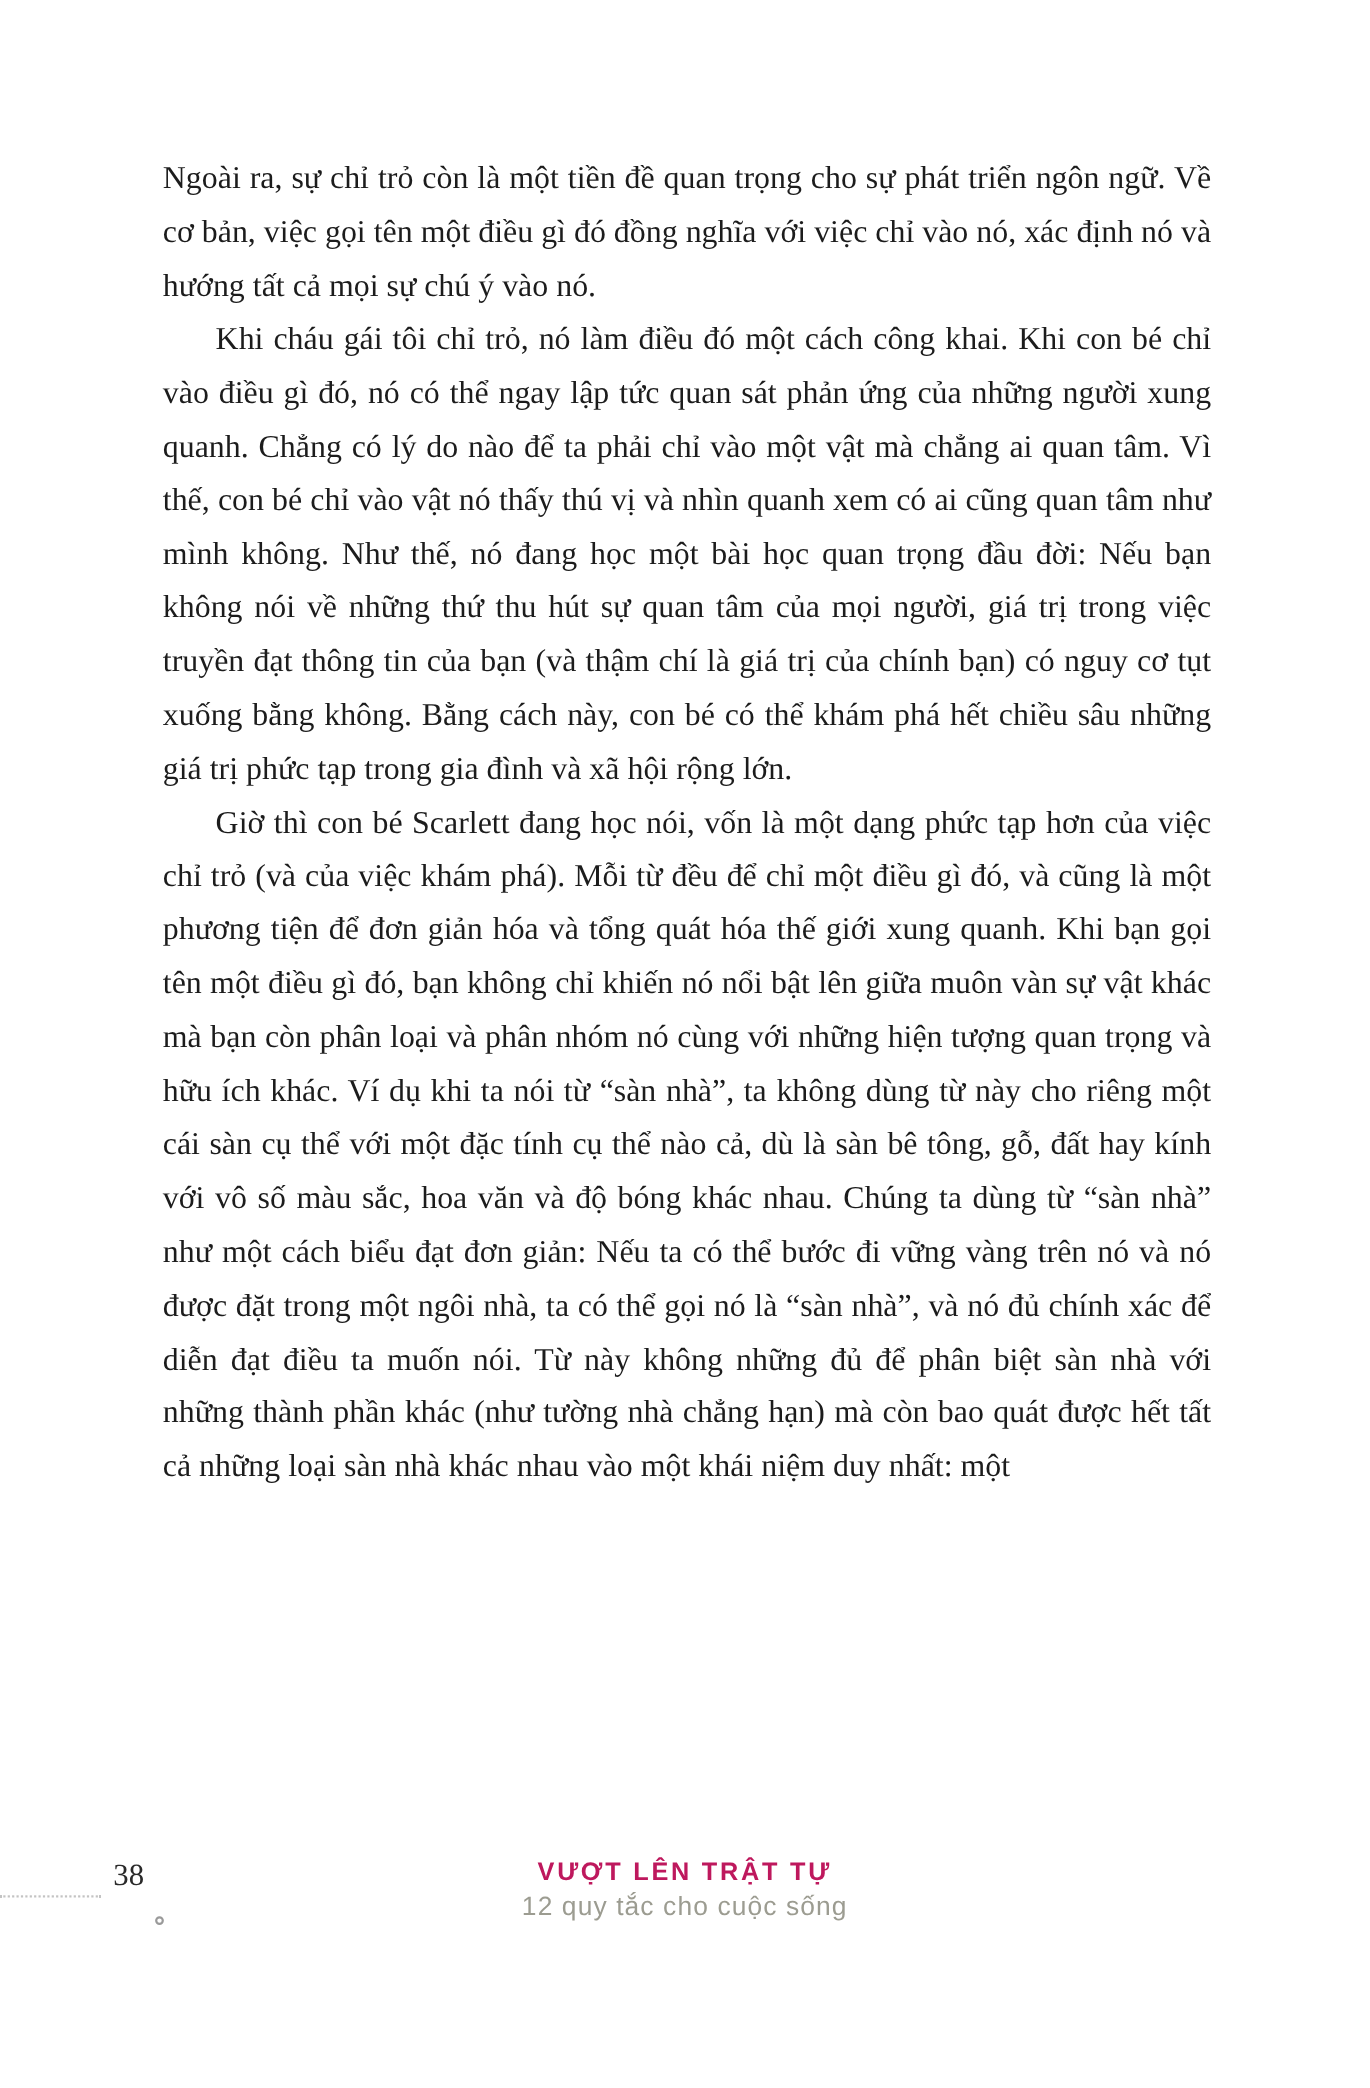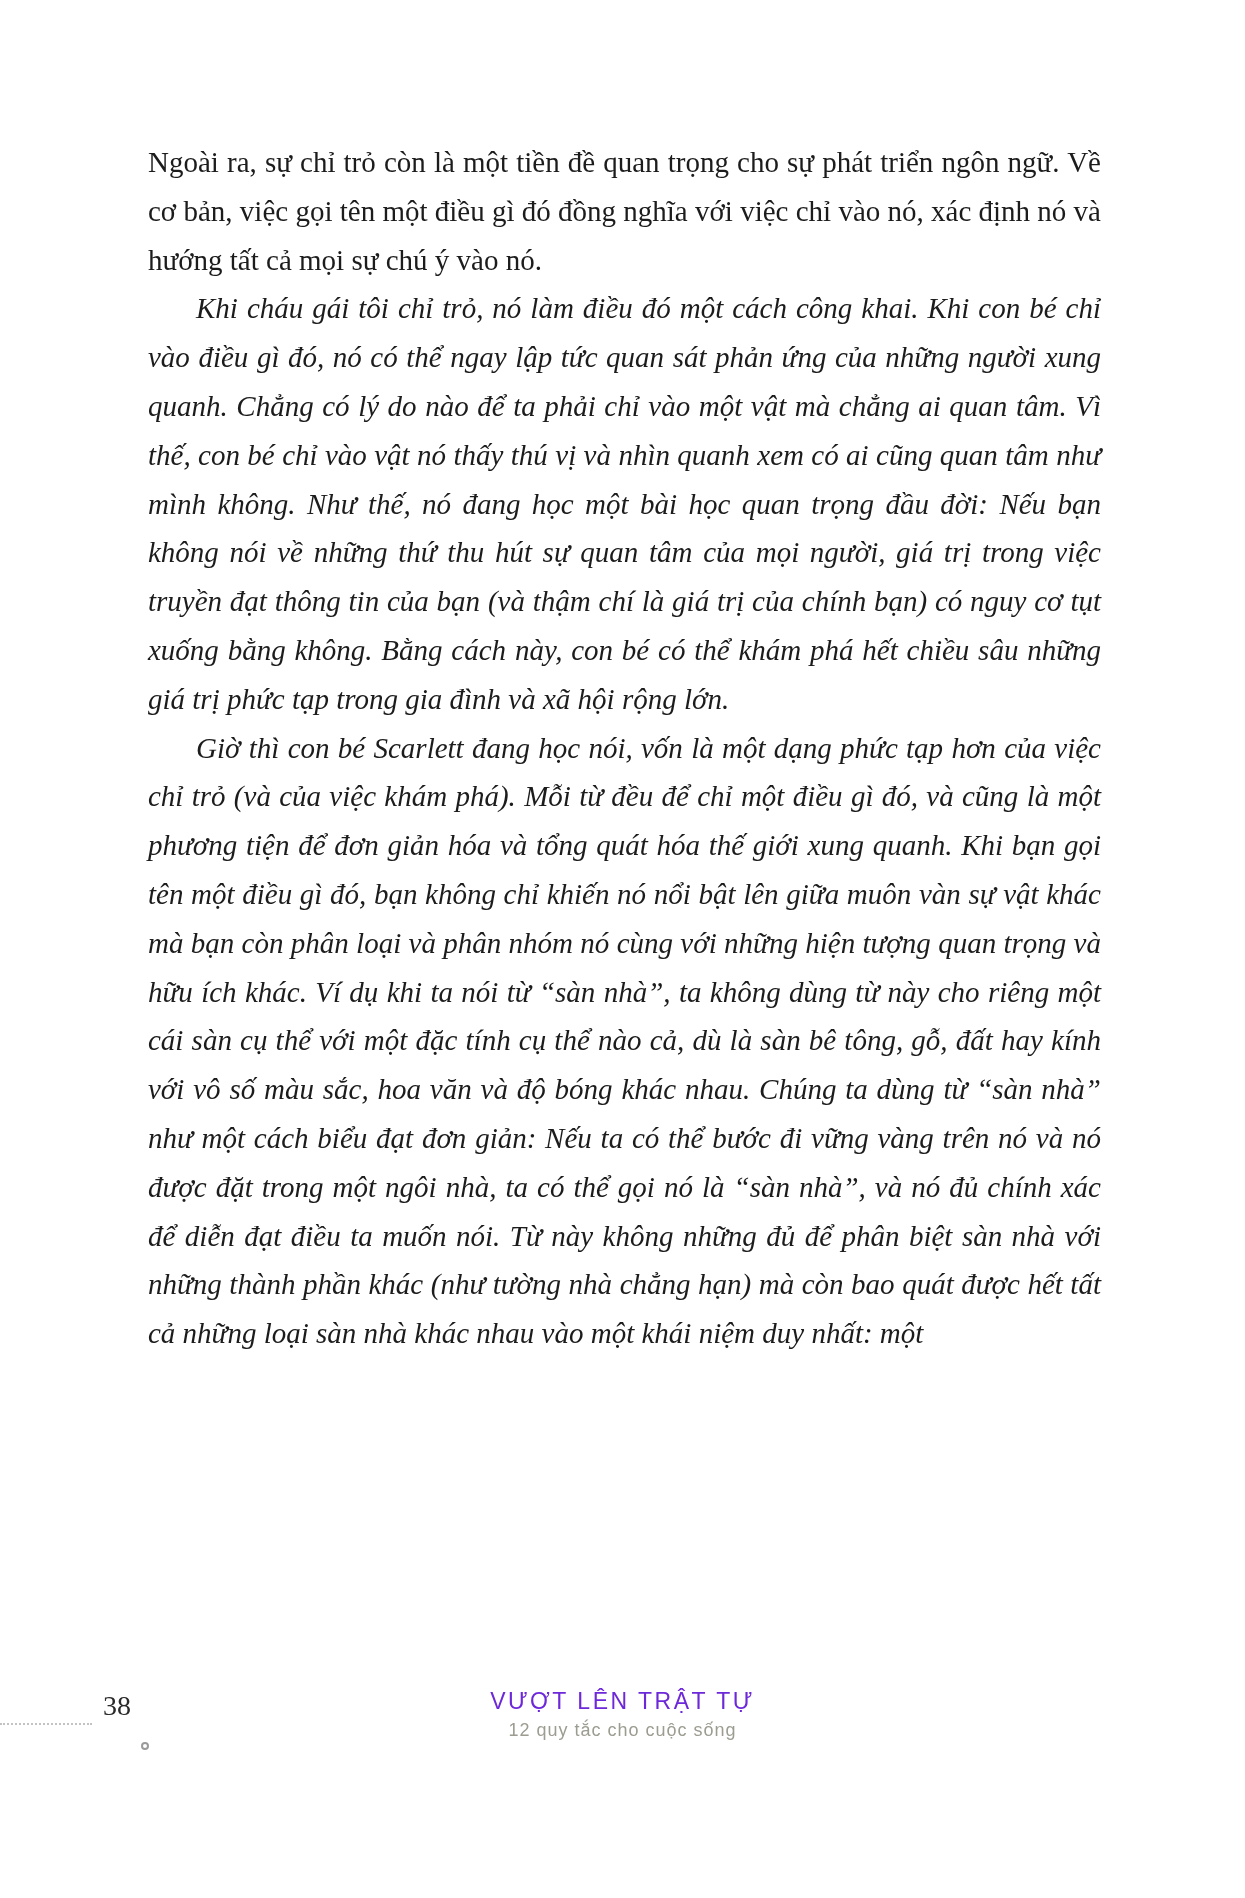--- a/index.html
+++ b/index.html
@@ -25,21 +25,20 @@
     font-size: 29px;
     line-height: 48.8px;
     text-align: justify;
   }
   .text-block p {
     margin: 0;
     padding: 0;
   }
   .text-block p.indent {
     text-indent: 48px;
-    font-style: italic;
   }
   .footer {
     position: absolute;
     left: 0;
     top: 1680px;
     width: 1245px;
     height: 90px;
     padding-left: 20px;
   }
   .dotted-leader {
@@ -71,27 +70,27 @@
   .footer-center {
     position: absolute;
     left: 0;
     top: 8px;
     width: 1245px;
     text-align: center;
     font-family: "Liberation Sans", "DejaVu Sans", sans-serif;
   }
   .book-title {
     font-size: 23px;
-    font-weight: normal;
+    font-weight: bold;
     letter-spacing: 2.5px;
-    color: #6d28d9;
+    color: #be185d;
   }
   .book-subtitle {
     margin-top: 5px;
-    font-size: 18px;
+    font-size: 24px;
     letter-spacing: 1px;
     color: #9c9c91;
   }
 </style>
 </head>
 <body>
 
 <div class="page">
 
   <div class="text-block">

